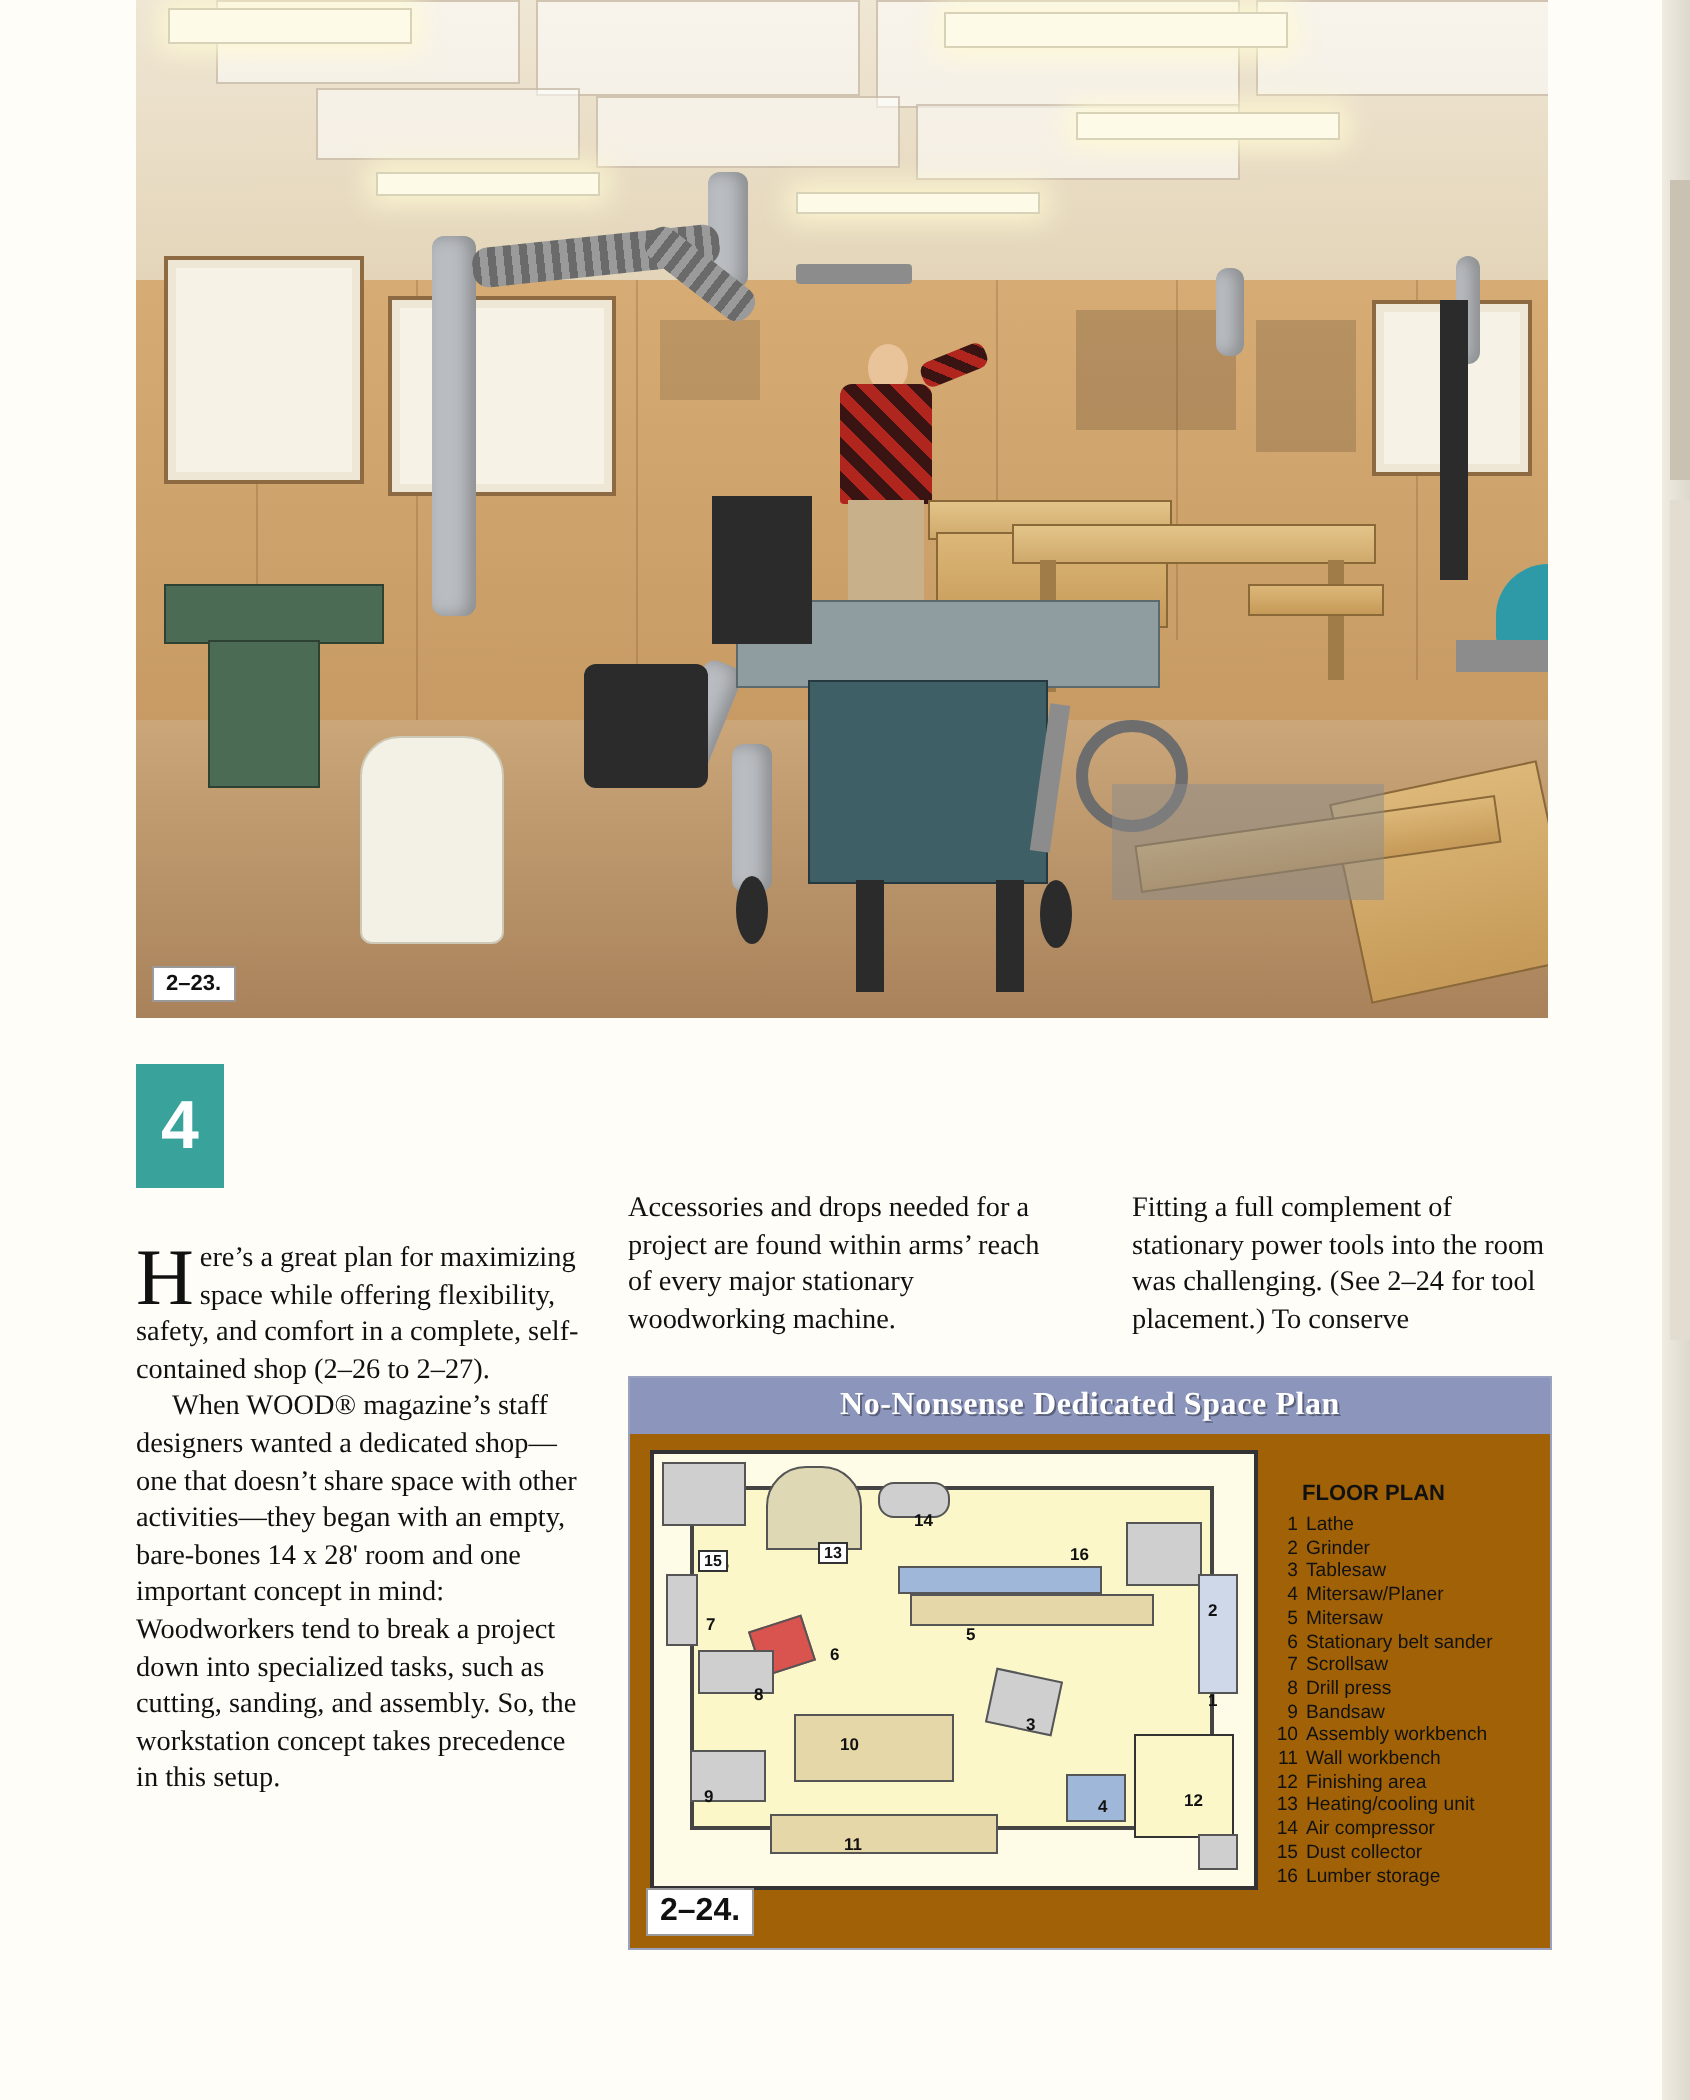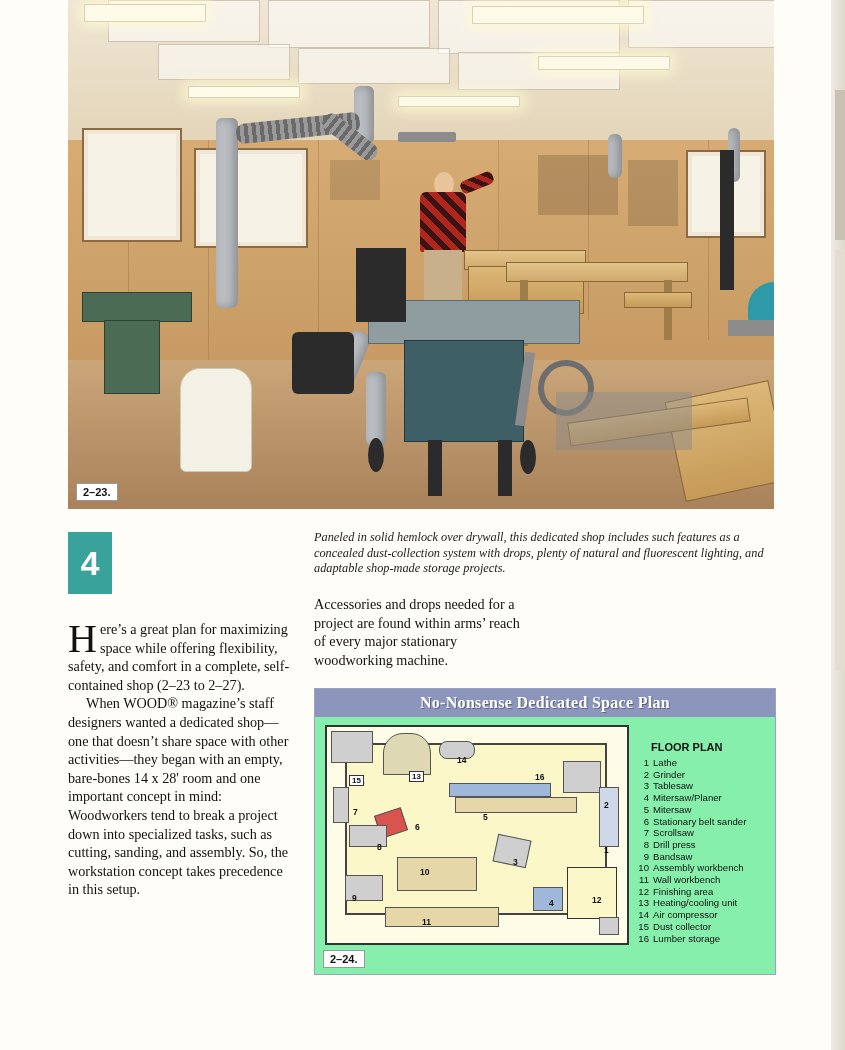--- a/index.html
+++ b/index.html
@@ -124,21 +124,21 @@
   .col p{margin:0;text-indent:18px;}
   .col p.first{text-indent:0;}
   .dropcap{
     float:left;font-size:40px;line-height:33px;padding:2px 3px 0 0;
     font-family:"Liberation Serif",serif;
   }
 
   
   .plan{
     position:absolute;left:314px;top:688px;width:460px;height:285px;
-    background:#86efac;
+    background:#a16207;
     border:1px solid #9aa2bf;
   }
   .plan-title{
     position:absolute;left:0;top:0;width:100%;height:28px;
     background:#8c96bd;color:#fff;
     font-family:"Liberation Serif",serif;font-weight:bold;font-size:16px;
     display:flex;align-items:center;justify-content:center;
     letter-spacing:.3px;
     text-shadow:1px 1px 0 rgba(0,0,0,.35);
   }
@@ -169,21 +169,21 @@
     font-family:"Liberation Sans",sans-serif;color:#111;
   }
   .legend-title{
     font-size:11px;font-weight:bold;margin:0 0 4px 16px;
   }
   .legend ul{list-style:none;margin:0;padding:0;}
   .legend li{font-size:9.6px;line-height:11.7px;white-space:nowrap;}
   .legend li .n{display:inline-block;width:14px;text-align:right;margin-right:4px;}
   .plan-caption{
     position:absolute;left:8px;bottom:6px;background:#fff;color:#111;
-    font-family:"Liberation Sans",sans-serif;font-weight:bold;font-size:11px;
+    font-family:"Liberation Sans",sans-serif;font-weight:bold;font-size:16px;
     padding:2px 6px;border:1px solid #999;
   }
 </style>
 </head>
 <body>
 
 <div class="page">
 
   <div class="photo">
     <div class="ph-ceiling"></div>
@@ -264,31 +264,33 @@
     <div class="ph-wood" style="left:556px;top:292px;width:66px;height:14px;"></div>
     <div class="ph-wood" style="left:606px;top:390px;width:104px;height:100px;transform:rotate(-12deg);"></div>
     <div class="ph-wood" style="left:500px;top:410px;width:180px;height:22px;transform:rotate(-8deg);"></div>
     <div class="ph-grey" style="left:488px;top:392px;width:136px;height:58px;opacity:.5;"></div>
 
     <div class="ph-caption">2–23.</div>
   </div>
 
   <div class="badge">4</div>
 
-  <div class="photocap">Paneled in solid hemlock over drywall, this dedicated shop includes such features as a concealed dust-collection system with drops, plenty of natural and fluorescent lighting, and adaptable shop-made storage projects.</div>
 
   <div class="col col1">
-    <p class="first"><span class="dropcap">H</span><span>ere’s a great plan for maximizing space while offering flexibility, safety, and comfort in a complete, self-contained shop (2–23 to 2–27).</span></p>
+    <p class="first"><span class="dropcap">H</span><span>ere’s a great plan for maximizing space while offering flexibility, safety, and comfort in a complete, self-contained shop (2–26 to 2–27).</span></p>
     <p>When WOOD® magazine’s staff designers wanted a dedicated shop—one that doesn’t share space with other activities—they began with an empty, bare-bones 14 x 28' room and one important concept in mind: Woodworkers tend to break a project down into specialized tasks, such as cutting, sanding, and assembly. So, the workstation concept takes precedence in this setup.</p>
   </div>
 
   <div class="col col2">
     <p class="first">Accessories and drops needed for a project are found within arms’ reach of every major stationary woodworking machine.</p>
   </div>
 
+  <div class="col col3">
+    <p class="first">Fitting a full complement of stationary power tools into the room was challenging. (See 2–24 for tool placement.) To conserve</p>
+  </div>
 
   <div class="plan">
     <div class="plan-title">No-Nonsense Dedicated Space Plan</div>
 
     <div class="plan-area">
 
       <div class="plan-room"></div>
 
       <div class="pobj grey" style="left:4px;top:4px;width:40px;height:30px;"></div>
       <div class="pobj" style="left:56px;top:6px;width:46px;height:40px;border-radius:20px 20px 0 0;background:#ded9b4;"></div>

